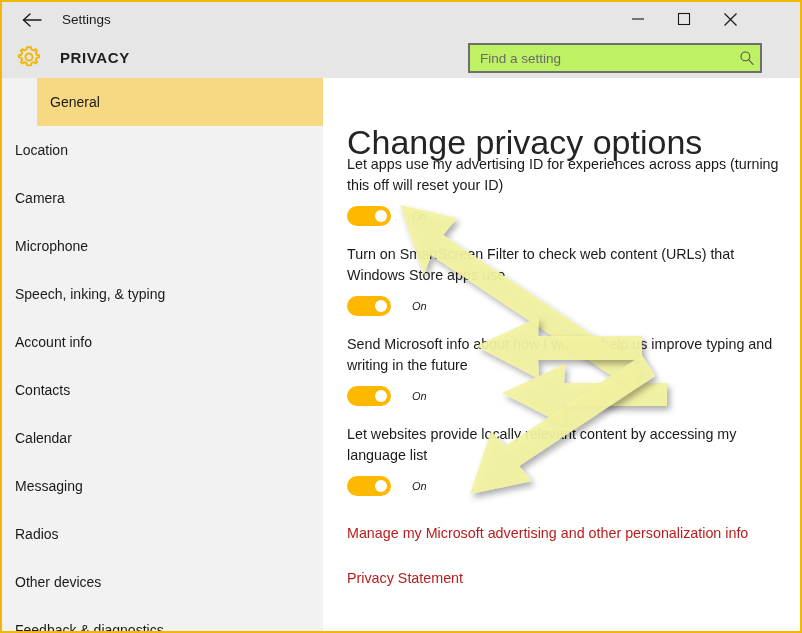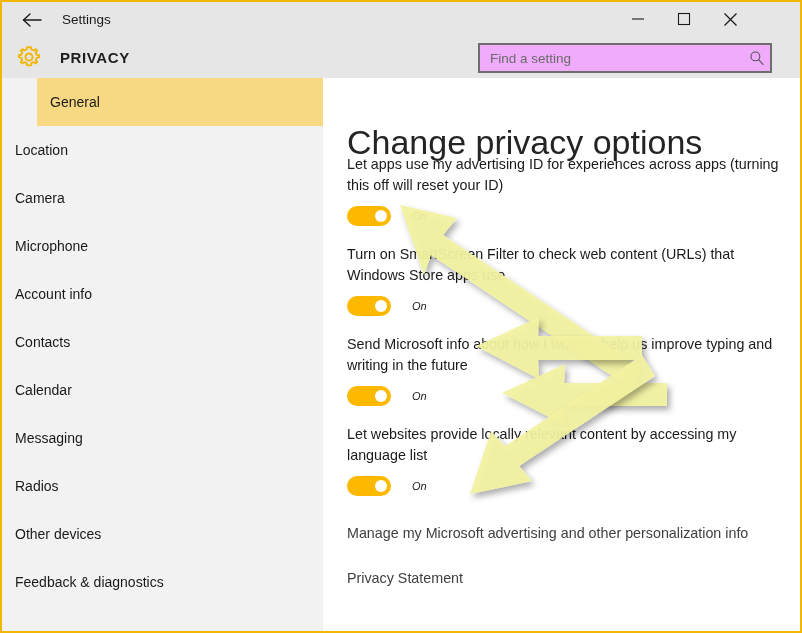--- a/index.html
+++ b/index.html
@@ -83,26 +83,26 @@
     left: 58px; top: 0;
     height: 40px;
     line-height: 40px;
     font-size: 15px;
     font-weight: bold;
     letter-spacing: 0.6px;
     color: #1f1f1f;
   }
   #search-wrap {
     position: absolute;
-    right: 28px; top: 5px;
+    right: 38px; top: 5px;
     width: 294px;
     height: 30px;
     box-sizing: border-box;
     border: 2px solid #6e6e6e;
-    background: #f0abfc;
+    background: #bef264;
     display: flex;
     align-items: center;
   }
   #search-input {
     flex: 1 1 auto;
     border: 0;
     outline: 0;
     background: transparent;
     font-family: "Liberation Sans", sans-serif;
     font-size: 13.5px;
@@ -200,21 +200,21 @@
   .toggle-state {
     margin-left: 21px;
     font-size: 11px;
     color: #1a1a1a;
     font-style: italic;
   }
   .link-row { margin-top: 27px; }
   .link-row:first-of-type { margin-top: 22px; }
   .settings-link {
     font-size: 14.3px;
-    color: #404040;
+    color: #b91c1c;
     text-decoration: none;
     cursor: pointer;
     white-space: nowrap;
   }
 
   
   #annotations {
     position: absolute;
     left: 0; top: 0;
     width: 798px;
@@ -288,20 +288,23 @@
     <div class="nav-item">
       <span>Location</span>
     </div>
     <div class="nav-item">
       <span>Camera</span>
     </div>
     <div class="nav-item">
       <span>Microphone</span>
     </div>
     <div class="nav-item">
+      <span>Speech, inking, &amp; typing</span>
+    </div>
+    <div class="nav-item">
       <span>Account info</span>
     </div>
     <div class="nav-item">
       <span>Contacts</span>
     </div>
     <div class="nav-item">
       <span>Calendar</span>
     </div>
     <div class="nav-item">
       <span>Messaging</span>

